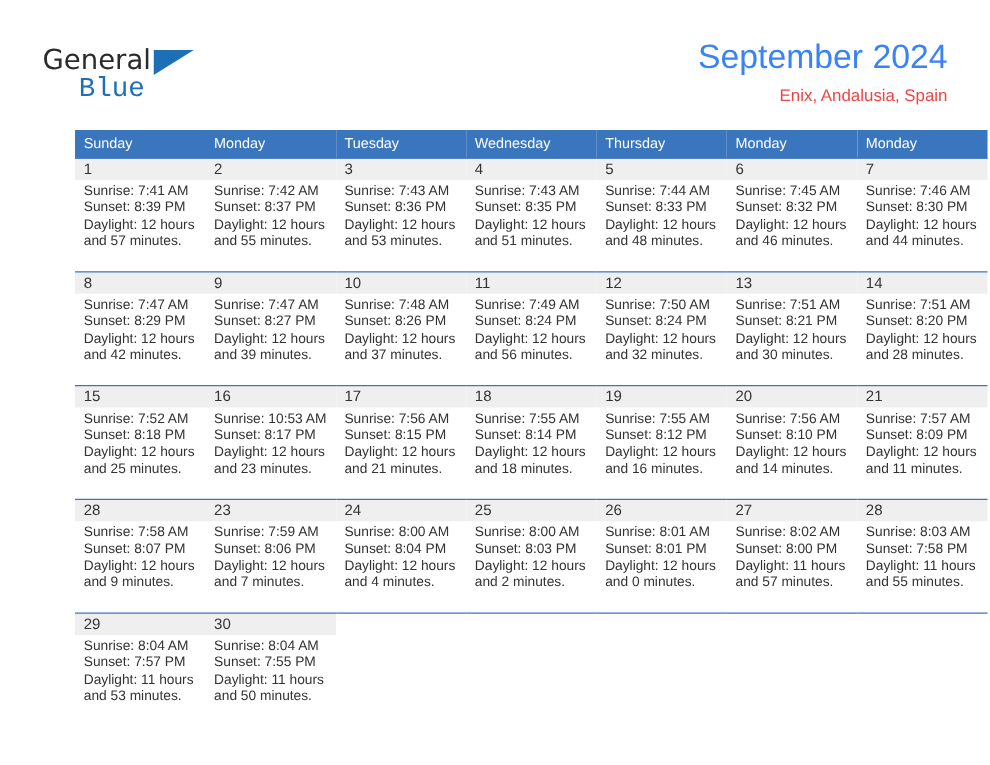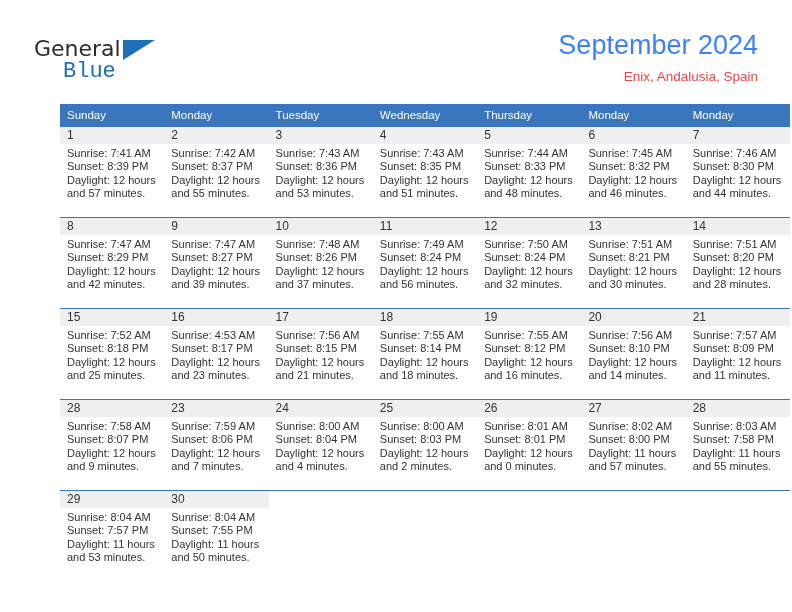--- a/index.html
+++ b/index.html
@@ -320,21 +320,21 @@
           <div class="details">
             <div>Sunrise: 7:52 AM</div>
             <div>Sunset: 8:18 PM</div>
             <div>Daylight: 12 hours</div>
             <div>and 25 minutes.</div>
           </div>
         </td>
         <td>
           <div class="daynum">16</div>
           <div class="details">
-            <div>Sunrise: 4:53 AM</div>
+            <div>Sunrise: 10:53 AM</div>
             <div>Sunset: 8:17 PM</div>
             <div>Daylight: 12 hours</div>
             <div>and 23 minutes.</div>
           </div>
         </td>
         <td>
           <div class="daynum">17</div>
           <div class="details">
             <div>Sunrise: 7:56 AM</div>
             <div>Sunset: 8:15 PM</div>

